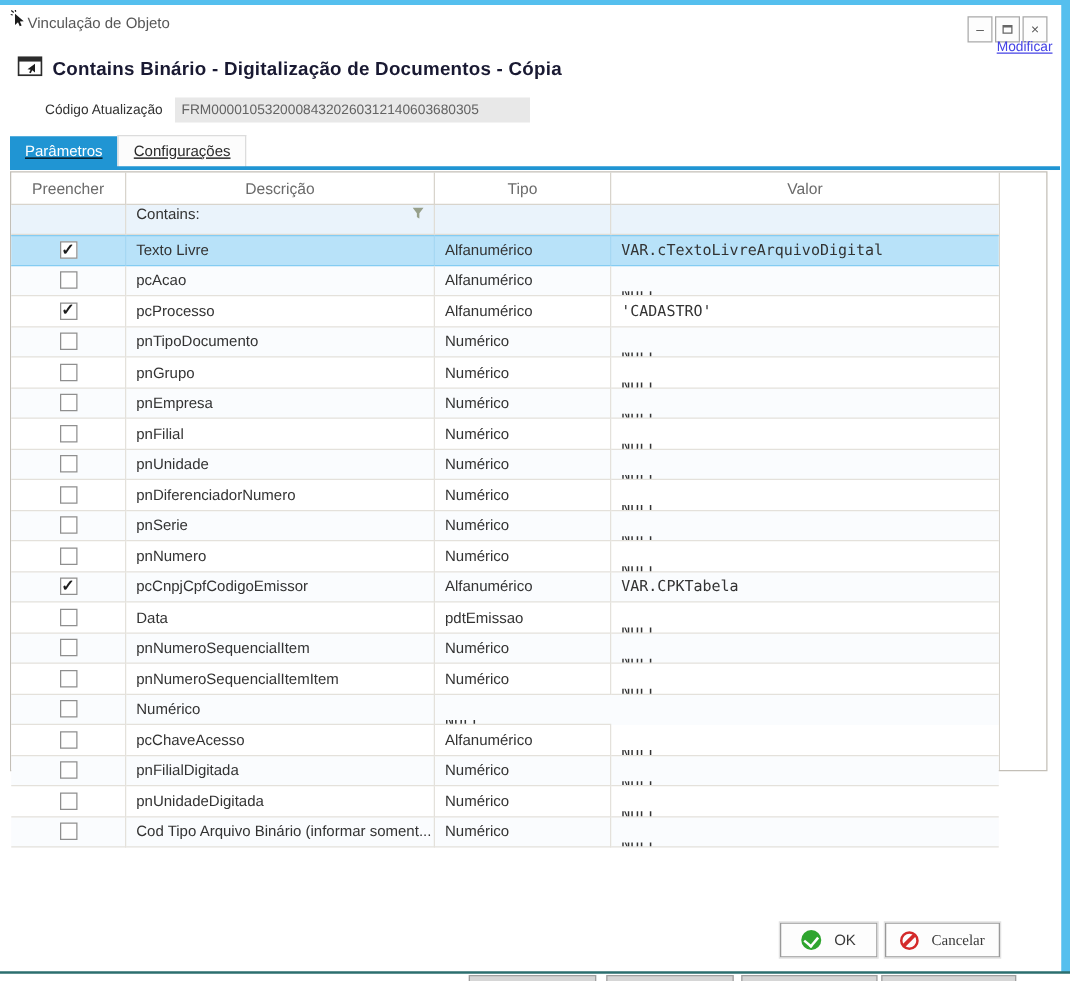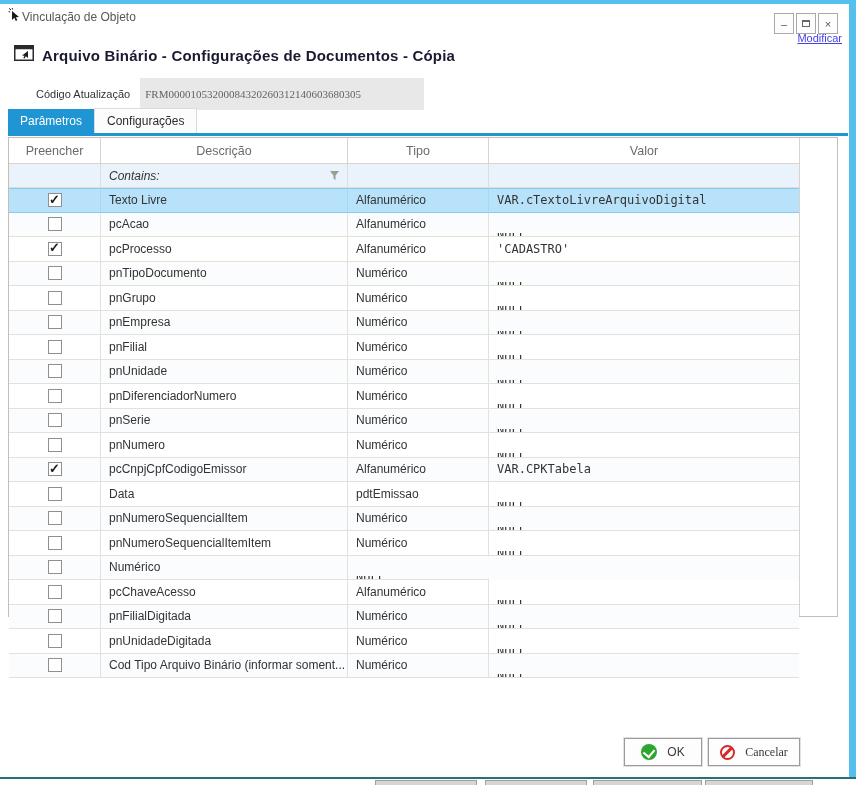--- a/index.html
+++ b/index.html
@@ -23,42 +23,42 @@
   
   .heading { position:absolute; left:14px; top:45px; display:flex; align-items:center; gap:8px; }
   .heading .h-text { font-size:15px; font-weight:bold; color:#191932; letter-spacing:.2px; }
   .modificar { position:absolute; right:14px; top:32px; font-size:11px; color:#4543e5;
                text-decoration:underline; cursor:pointer; }
 
   
   .codigo-row { position:absolute; left:36px; top:78px; display:flex; align-items:center; gap:10px; }
   .codigo-label { font-size:11px; color:#333; }
   .codigo-field { width:284px; height:20px; background:#e8e8e8; border:none; color:#636363;
-                  font-size:11px; padding:16px 5px; white-space:nowrap; overflow:hidden;
-                  display:flex; align-items:center;font-family:Liberation Serif, serif; }
-
-  
-  .tabs { position:absolute; left:8px; top:109px; display:flex; align-items:flex-end; height:25px; }
+                  font-size:11px; padding:4px 5px; white-space:nowrap; overflow:hidden;
+                  display:flex; align-items:center; }
+
+  
+  .tabs { position:absolute; left:8px; top:109px; display:flex; align-items:flex-end; height:25px;text-decoration:underline; }
   .tab { font-size:12px; padding:5px 12px 6px 12px; cursor:pointer; }
   .tab.active { background:#2095d3; color:#fff; }
   .tab.inactive { background:#fcfcfc; color:#2b2b2b; border:1px solid #dcdcdc; border-bottom:none; }
   .tab-underline { position:absolute; left:8px; top:133px; width:840px; height:3px; background:#2095d3; }
 
   
   .panel { position:absolute; left:8px; top:137px; width:830px; height:480px;
            border:1px solid #c3bfb7; background:#fff; }
   .grid { position:absolute; left:0; top:0; width:791px; height:100%; border-right:1px solid #d8d4cc; }
   .trow { display:grid; grid-template-columns:92px 247px 141px auto; }
   .thead .cell { height:26px; display:flex; align-items:center; justify-content:center;
                  font-size:12.5px; color:#6b6b6b; border-right:1px solid #d8d4cc;
                  border-bottom:1px solid #d8d4cc; }
   .thead .cell:last-child { border-right:none; }
   .tfilter { background:#eaf3fb; }
-  .tfilter .cell { height:24px; display:flex; align-items:center; font-size:12px; color:#333;
-                   padding:0 8px; border-right:1px solid #e0ddd6; border-bottom:1px solid #e0ddd6;font-style:italic; }
+  .tfilter .cell { height:24px; display:flex; align-items:flex-start; font-size:12px; color:#333;
+                   padding:0 8px; border-right:1px solid #e0ddd6; border-bottom:1px solid #e0ddd6; }
   .tfilter .cell:last-child { border-right:none; }
   .tfilter .fcell { justify-content:space-between; }
 
   .drow { display:grid; grid-template-columns:92px 247px 141px auto; height:24.5px; background:#fff; }
   .drow.alt { background:#fafcfe; }
   .drow .cell { display:flex; align-items:center; font-size:12px; color:#333; padding:0 8px;
                 border-right:1px solid #e4e1db; border-bottom:1px solid #e4e1db;
                 white-space:nowrap; overflow:hidden; }
   .drow .cell:last-child { border-right:none; }
   .drow .c-check { justify-content:center; }
@@ -120,21 +120,21 @@
   </div>
 
   <div class="heading">
     <span>
       <svg width="20" height="16" viewBox="0 0 20 16">
         <rect x="0.75" y="0.75" width="18.5" height="14.5" fill="#fff" stroke="#2b2b2b" stroke-width="1.5"></rect>
         <rect x="0.75" y="0.75" width="18.5" height="3.5" fill="#2b2b2b"></rect>
         <path d="M14,6 L14,13 L11.8,11.2 L10.6,13.6 L9.3,13 L10.5,10.7 L8,10.4 Z" fill="#1c1c1c"></path>
       </svg>
     </span>
-    <span class="h-text">Arquivo Binário - Configurações de Documentos - Cópia</span>
+    <span class="h-text">Contains Binário - Digitalização de Documentos - Cópia</span>
   </div>
   <a class="modificar">Modificar</a>
 
   <div class="codigo-row">
     <span class="codigo-label">Código Atualização</span>
     <div class="codigo-field">FRM00001053200084320260312140603680305</div>
   </div>
 
   <div class="tabs" id="tabbar">
       <div class="tab active">Parâmetros</div>

